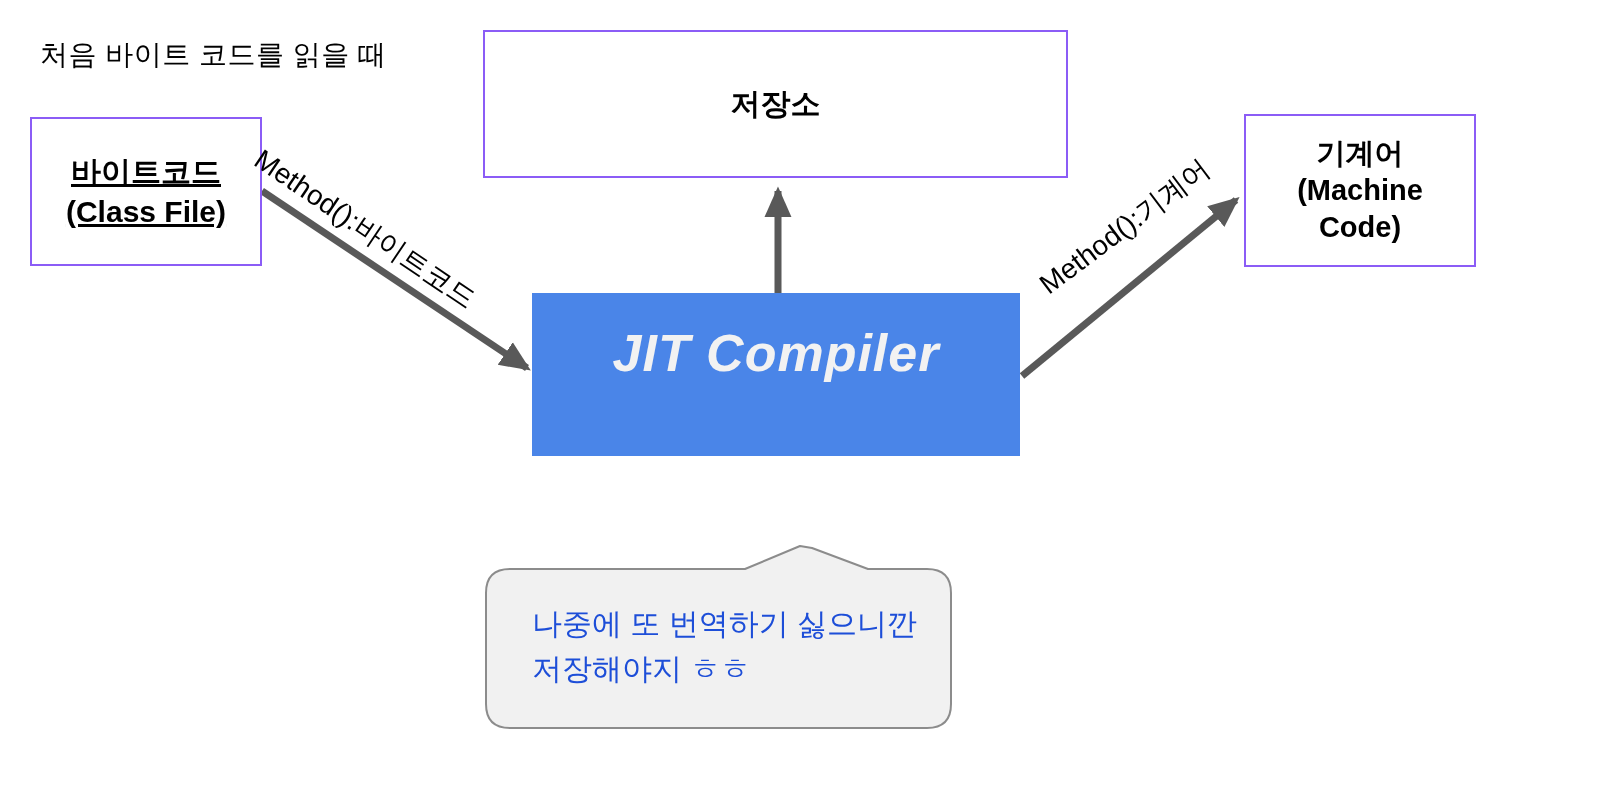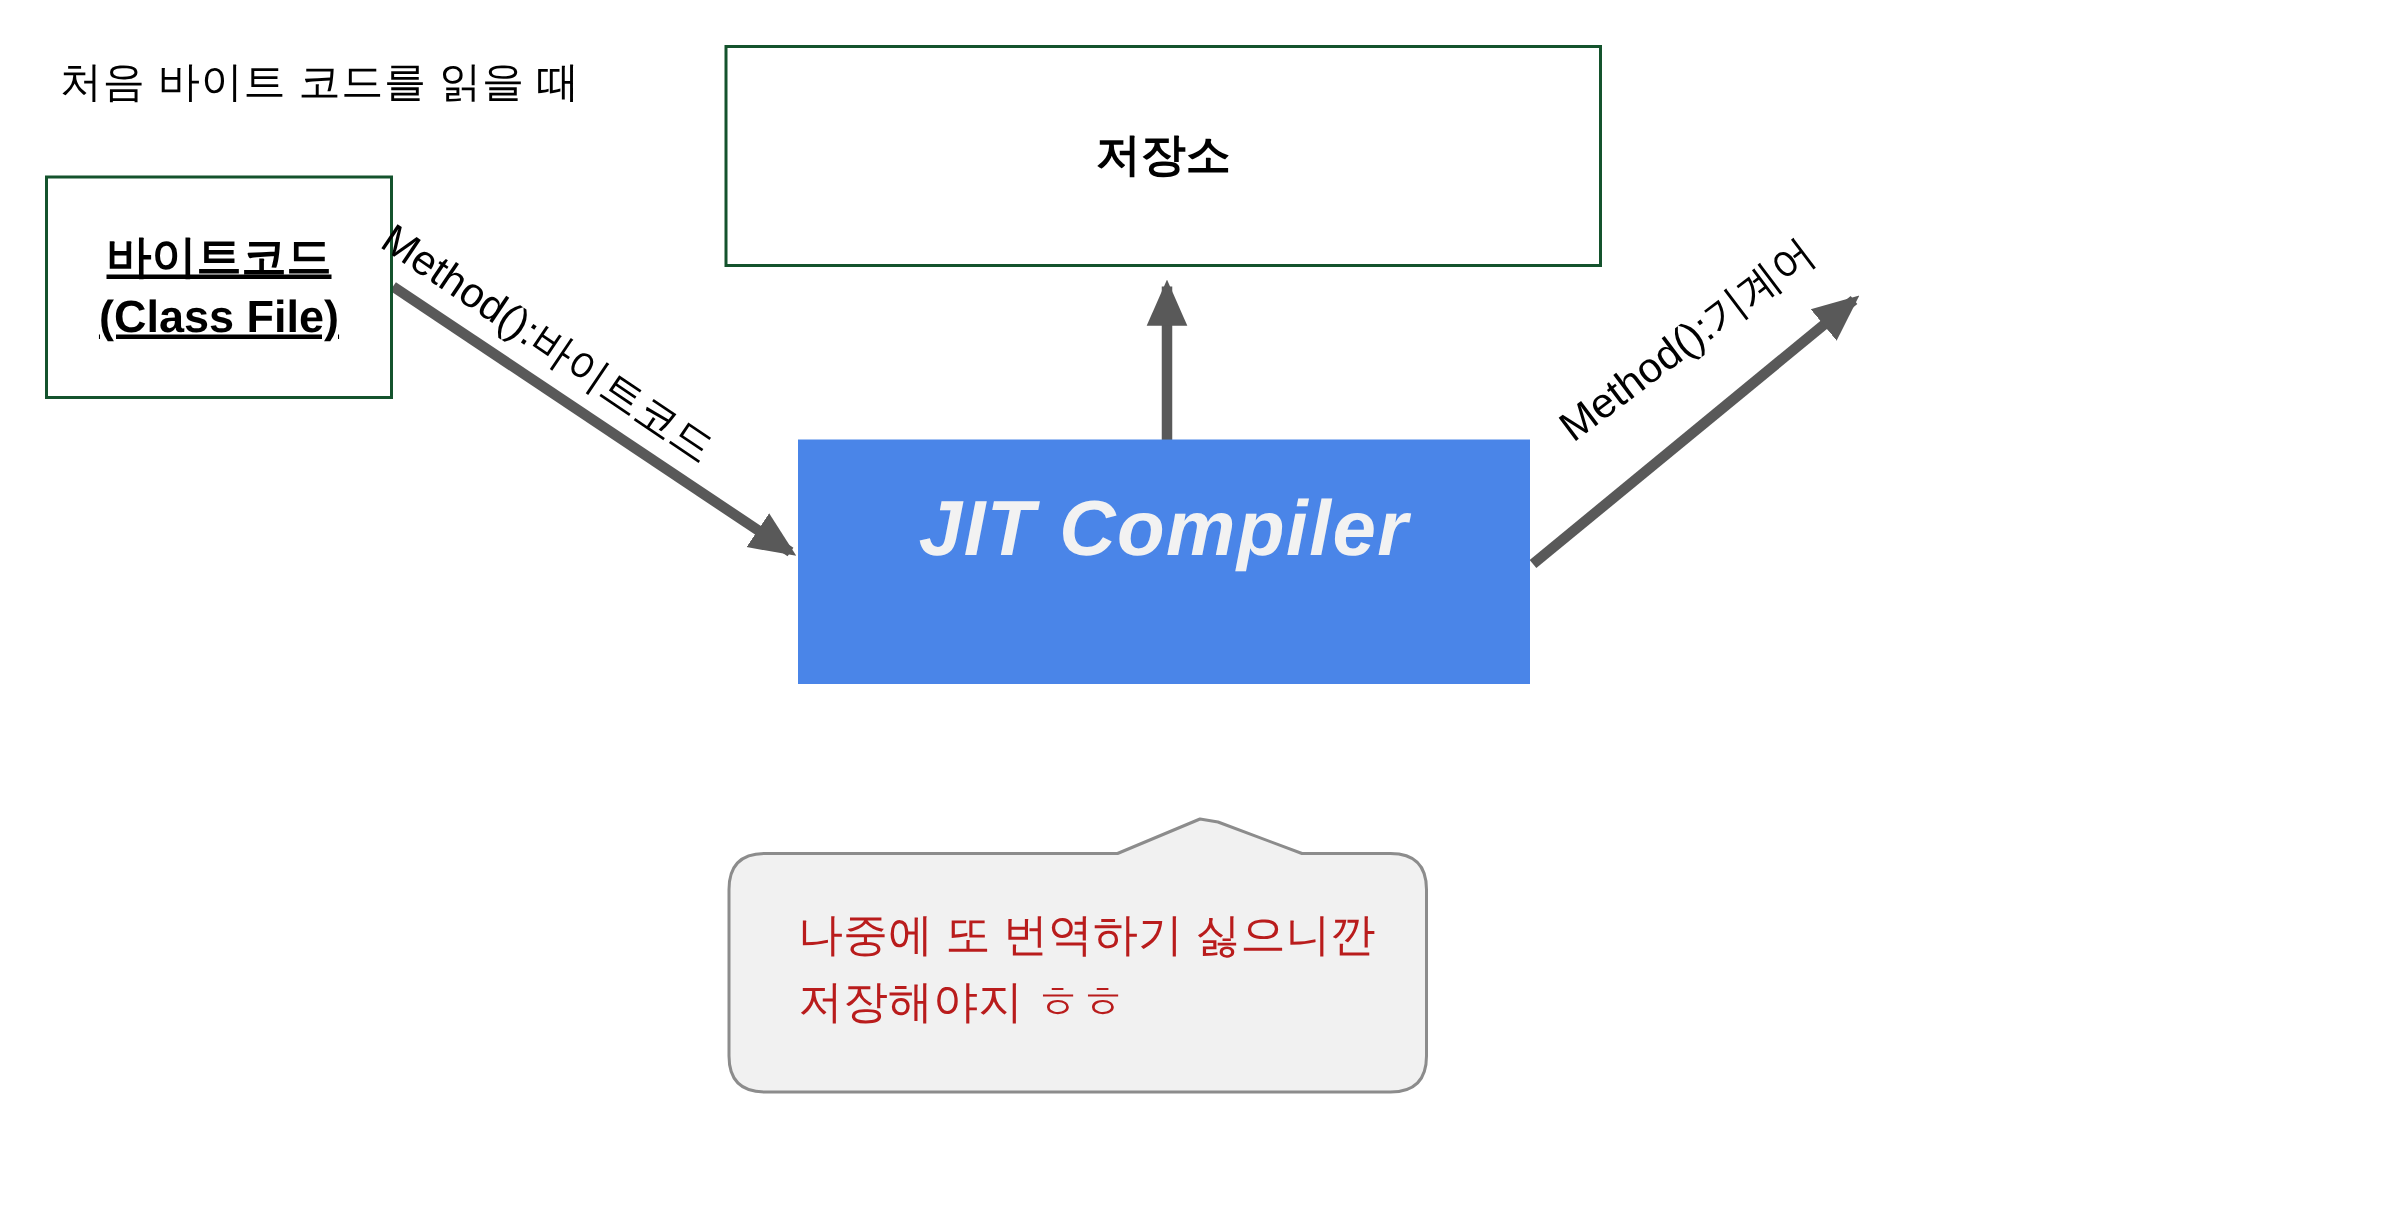--- a/index.html
+++ b/index.html
@@ -23,21 +23,21 @@
     left: 40px; top: 36px;
     font-size: 28px;
     font-weight: 500;
     letter-spacing: 0.5px;
     z-index: 2;
     white-space: nowrap;
   }
   .node {
     position: absolute;
     box-sizing: border-box;
-    border: 2px solid #14532d;
+    border: 2px solid #8b5cf6;
     background: #ffffff;
     display: flex;
     flex-direction: column;
     align-items: center;
     justify-content: center;
     text-align: center;
     font-weight: 700;
     z-index: 2;
   }
   .node .ln { display: block; }
@@ -95,21 +95,21 @@
     z-index: 2;
     white-space: nowrap;
   }
   .bubble-text {
     position: absolute;
     left: 532px; top: 601px;
     font-size: 30px;
     font-weight: 400;
     line-height: 45px;
     z-index: 2;
-    color: #b91c1c;
+    color: #1d4ed8;
   }
   .bubble-text .ln { display: block; }
 </style>
 </head>
 <body>
 
 <div class="canvas">
 
   <svg class="layer-svg" viewBox="0 0 1600 812">
     <defs>
@@ -143,20 +143,25 @@
 
   <div class="node box-bytecode">
     <span class="ln">바이트코드</span>
     <span class="ln">(Class File)</span>
   </div>
 
   <div class="node box-storage">
     <span class="ln">저장소</span>
   </div>
 
+  <div class="node box-machine">
+    <span class="ln">기계어</span>
+    <span class="ln">(Machine</span>
+    <span class="ln">Code)</span>
+  </div>
 
   <div class="box-jit">JIT Compiler</div>
 
   <div class="edge-label edge-label-left">Method():바이트코드</div>
 
   <div class="edge-label edge-label-right">Method():기계어</div>
 
 
   <div class="bubble-text">
     <span class="ln">나중에 또 번역하기 싫으니깐</span>

